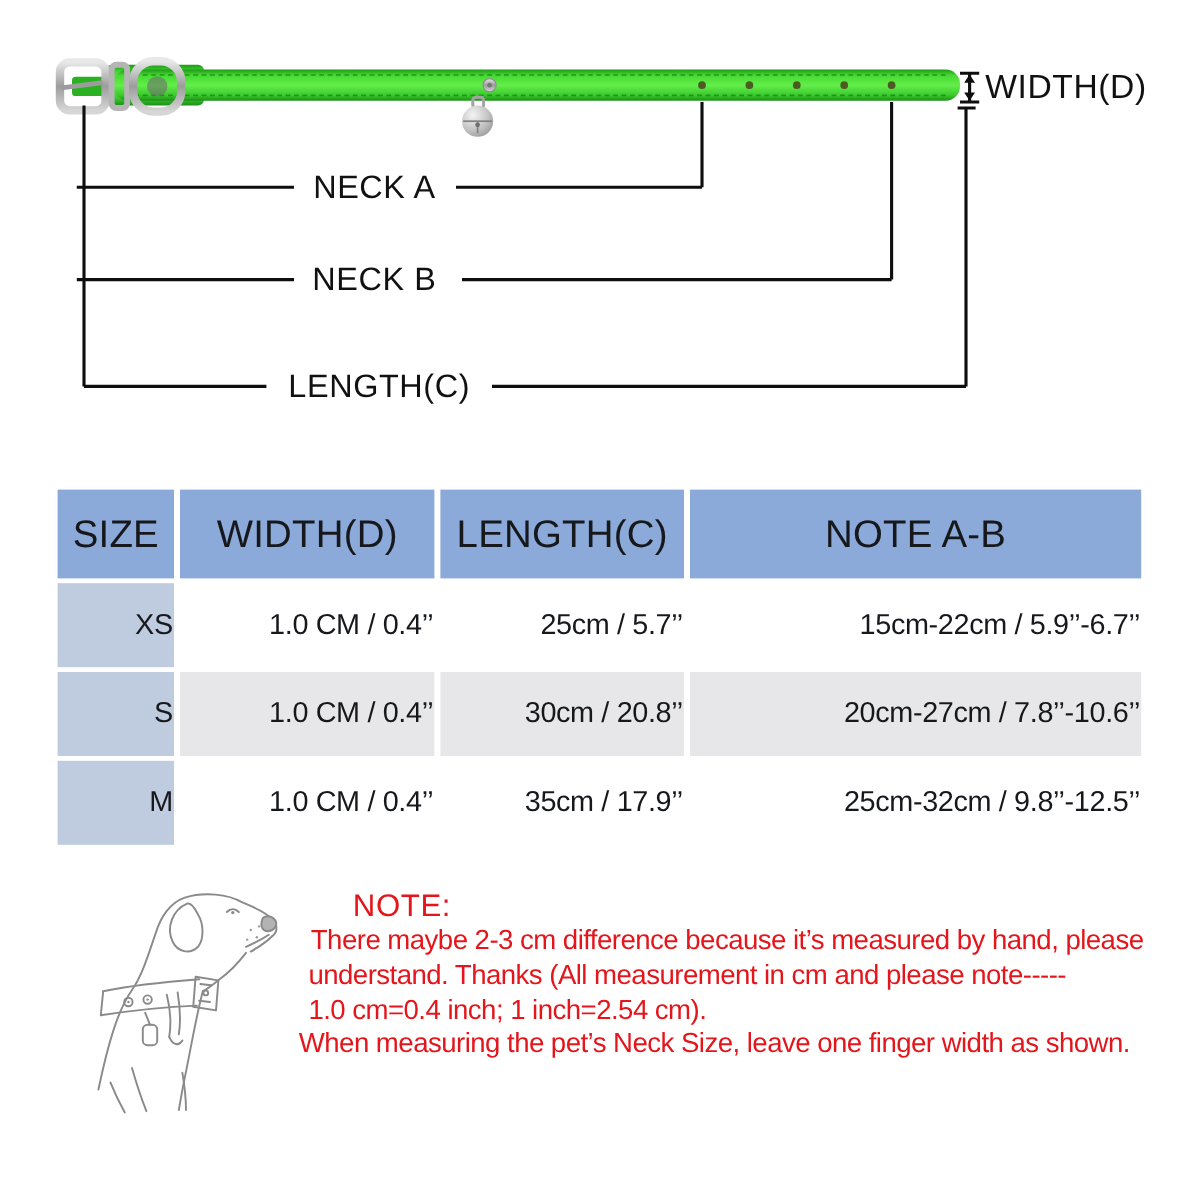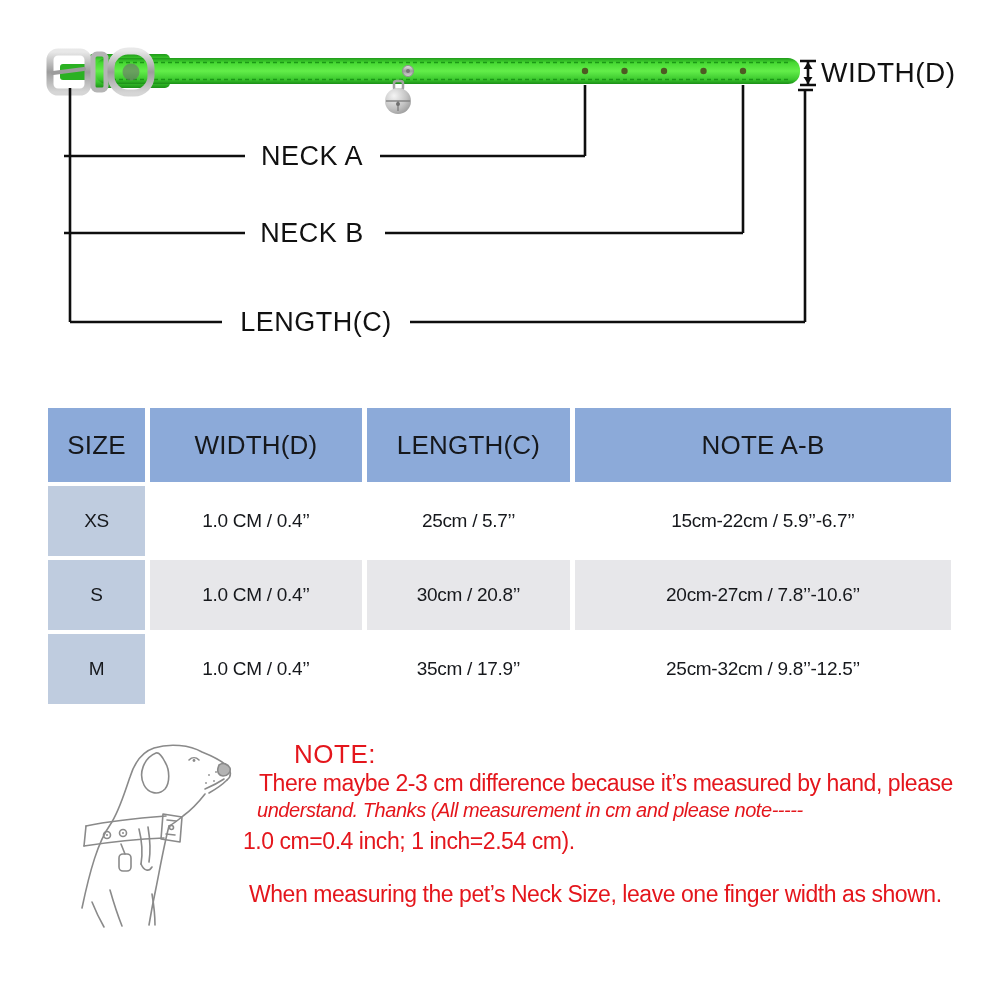--- a/index.html
+++ b/index.html
@@ -20,37 +20,37 @@
   .width-label{font-size:28px;}
 
   
   .size-table-wrap{left:43px;top:404px;width:913px;}
   table.size-table{
     border-collapse:separate;border-spacing:5px 4px;
     table-layout:fixed;width:100%;
   }
   table.size-table th{
     background:var(--table-header-bg,#8caad9);
-    height:72px;font-weight:400;font-size:26px;letter-spacing:.2px;
+    height:72px;font-weight:400;font-size:32px;letter-spacing:.2px;
     text-align:center;vertical-align:middle;color:#16181c;
   }
   table.size-table td{
-    height:68px;font-size:19px;letter-spacing:-.3px;
-    text-align:center;vertical-align:middle;color:#16181c;background:#fff;
+    height:68px;font-size:24px;letter-spacing:-.3px;
+    text-align:right;vertical-align:middle;color:#16181c;background:#fff;
   }
   table.size-table td.size-cell{background:var(--size-column-bg,#bfccdf);}
   table.size-table tr.alt td.data-cell{background:var(--row-alt-bg,#e7e7ea);}
 
   
   .note-text{color:var(--note-red,#e4161c);white-space:nowrap;}
   .note-title{left:250px;top:739px;font-size:26px;letter-spacing:.5px;margin-left:44px;}
   .note-line-0{left:259px;top:770px;font-size:23px;letter-spacing:-.45px;}
-  .note-line-1{left:257px;top:799px;font-size:20px;letter-spacing:-.45px;font-style:italic;}
-  .note-line-2{left:243px;top:828px;font-size:23px;letter-spacing:-.45px;}
-  .note-footer{left:249px;top:856px;font-size:23px;letter-spacing:-.45px;margin-top:25px;}
+  .note-line-1{left:257px;top:799px;font-size:23px;letter-spacing:-.45px;}
+  .note-line-2{left:257px;top:828px;font-size:23px;letter-spacing:-.45px;}
+  .note-footer{left:249px;top:856px;font-size:23px;letter-spacing:-.45px;}
 
   
   #dog-svg{left:52px;top:732px;}
 </style>
 </head>
 <body>
 
 <div id="canvas">
 
   <svg id="diagram-svg" class="abs" width="920" height="310" viewBox="0 0 920 310">

